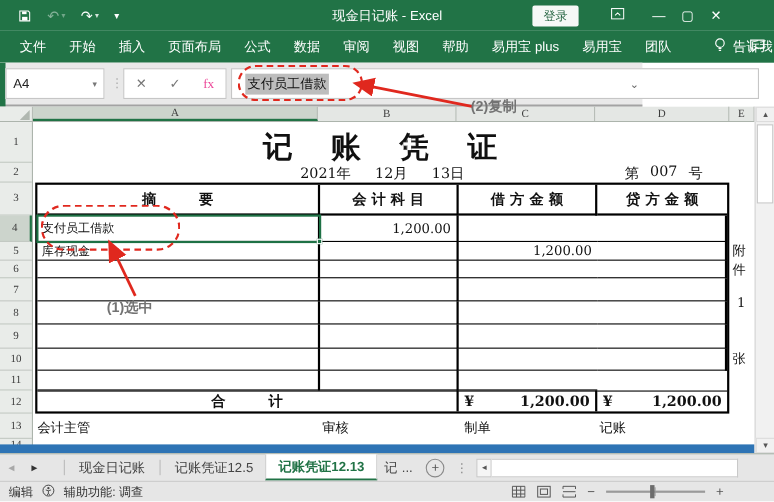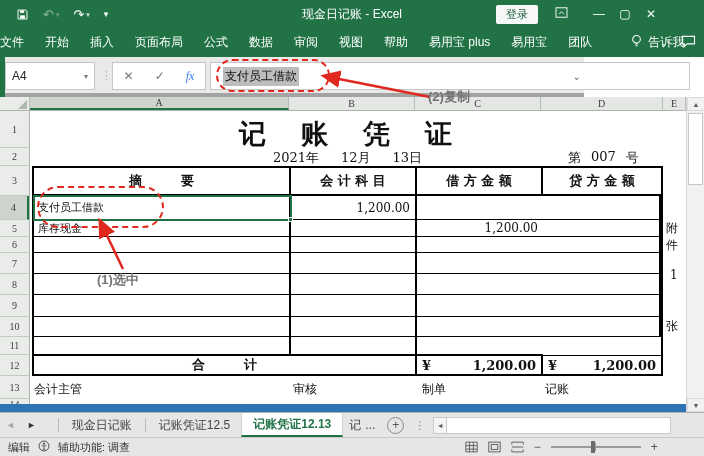--- a/index.html
+++ b/index.html
@@ -10,44 +10,44 @@
   
   .titlebar { position:absolute; left:0; top:0; width:704px; height:28px; background:#217346;
               display:flex; align-items:center; color:#fff; font-size:12px; }
   .qat { display:flex; align-items:center; gap:14px; padding-left:16px; }
   .qat .ico { display:inline-flex; align-items:center; font-size:13px; line-height:1; }
   .dim { opacity:.45; }
   .tiny-caret { font-size:7px; margin-left:2px; opacity:.8; }
   .tb-title { position:absolute; left:0; right:0; text-align:center; pointer-events:none; }
   .tb-right { position:absolute; right:0; top:0; height:28px; display:flex; align-items:center; }
   .login-btn { background:#f5f8f6; color:#1a5c38; font-size:11px; padding:2px 10px; border-radius:2px;
-               margin-right:10px; }
+               margin-right:22px; }
   .winbtn { width:26px; text-align:center; font-size:12px; color:#fff; }
   .tb-right .gap { width:12px; }
 
   
   .menubar { position:absolute; left:0; top:28px; width:704px; height:29px; background:#217346;
              display:flex; align-items:center; color:#fff; font-size:12px; }
-  .menutabs { display:flex; align-items:center; gap:21px; padding-left:0; white-space:nowrap; }
+  .menutabs { display:flex; align-items:center; gap:21px; padding-left:18px; white-space:nowrap; }
   .tellme { display:flex; align-items:center; gap:6px; margin-left:18px; }
   .mb-comment { position:absolute; right:8px; }
 
   
   .formulabar { position:absolute; left:0; top:57px; width:584px; height:40px; background:#e9e9e9;
-                border-bottom:4px solid #a3a3a3;padding-left:16px; }
+                border-bottom:2px solid #a3a3a3;padding-left:16px; }
   .fb-green-edge { position:absolute; left:0; top:0; width:5px; height:40px; background:#217346; }
   .namebox { position:absolute; left:5px; top:5px; width:90px; height:28px; background:#fff;
              border:1px solid #c6c6c6; display:flex; align-items:center; font-size:12px; color:#222;
              padding:0 6px; }
   .namebox .nb-caret { margin-left:auto; font-size:8px; color:#777; }
   .fb-dots { position:absolute; left:101px; top:12px; color:#aaa; font-size:11px; letter-spacing:0; }
   .fnbox { position:absolute; left:112px; top:5px; width:94px; height:28px; background:#fff;
            border:1px solid #c6c6c6; display:flex; align-items:center; justify-content:space-around;
            color:#777; font-size:12px; }
-  .fx-lbl { font-family:"Liberation Serif", serif; font-style:italic; color:#3b82f6; }
+  .fx-lbl { font-family:"Liberation Serif", serif; color:#ec4899; }
   .fb-input { position:absolute; left:210px; top:5px; width:480px; height:28px; background:#fff;
               border:1px solid #c6c6c6; display:flex; align-items:center; padding-left:12px;
               font-size:12px; color:#111; }
   .fb-sel { background:#bdbdbd; padding:1px 2px; }
   .fb-caret { position:absolute; right:3px; top:14px; color:#666; font-size:10px; }
 
   
   .colheads { position:absolute; left:0; top:97px; width:686px; height:14px; display:flex;
               font-size:10px; color:#3c3c3c; background:#e4e7e4; border-bottom:1px solid #acb4ac; }
   .ch { border-right:1px solid #b7bdb7; display:flex; align-items:center; justify-content:center;

